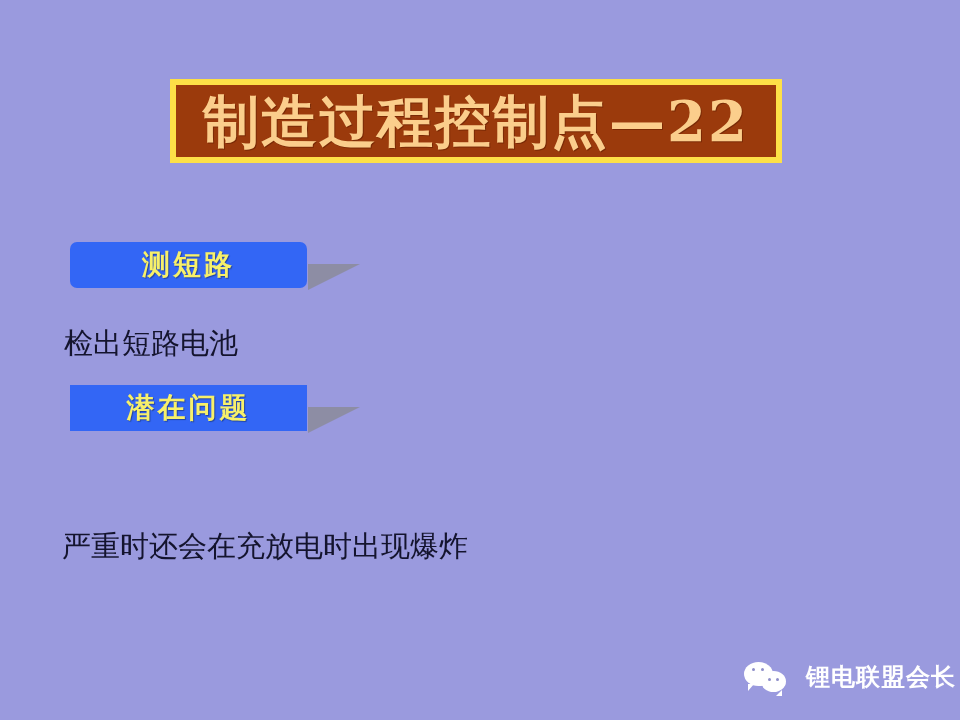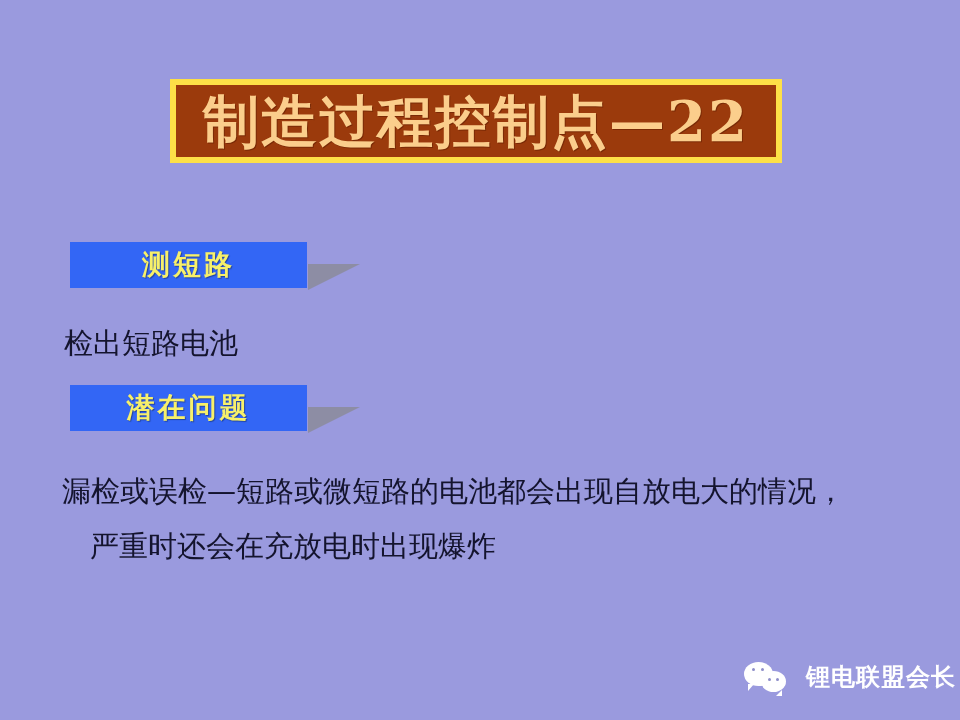--- a/index.html
+++ b/index.html
@@ -53,21 +53,21 @@
     position: absolute;
     height: 46px;
     width: 237px;
     left: 70px;
     background: #3366f5;
     display: flex;
     align-items: center;
     justify-content: center;
     box-sizing: border-box;
   }
-  .banner-1 { top: 242px; }
+  .banner-1 { top: 242px; border-radius: 7px; }
   .banner-2 { top: 385px; }
 
   .banner-label {
     font-family: "DejaVu Serif", "Liberation Serif", serif;
     font-size: 28px;
     font-weight: bold;
     color: #f7f06a;
     letter-spacing: 3px;
     line-height: 1;
     white-space: nowrap;
@@ -90,21 +90,21 @@
     position: absolute;
     color: #14142e;
     font-family: "DejaVu Serif", "Liberation Serif", serif;
     font-size: 29px;
     line-height: 1.1;
     white-space: nowrap;
     letter-spacing: 0px;
   }
   .line-sub   { left: 64px; top: 322px; margin-top: 6px; }
   .line-p1    { left: 62px; top: 476px; }
-  .line-p2    { left: 62px; top: 531px; margin-left: 28px; }
+  .line-p2    { left: 62px; top: 531px; }
 
   
   .watermark {
     position: absolute;
     left: 744px;
     top: 660px;
     display: flex;
     align-items: center;
     gap: 16px;
   }
@@ -187,21 +187,20 @@
   </div>
   <div class="tail-shape s1"></div>
 
   <div class="body-line line-sub">检出短路电池</div>
 
   <div class="banner banner-2">
     <span class="banner-label">潜在问题</span>
   </div>
   <div class="tail-shape s2"></div>
 
-  <div class="body-line line-p1">漏检或误检—短路或微短路的电池都会出现自放电大的情况，</div>
   <div class="body-line line-p2">严重时还会在充放电时出现爆炸</div>
 
   <div class="watermark">
     <span class="wechat-icon">
       <span class="bubble bubble-big"></span>
       <span class="bubble bubble-small"></span>
       <span class="eye e1"></span>
       <span class="eye e2"></span>
       <span class="eye e3"></span>
       <span class="eye e4"></span>

